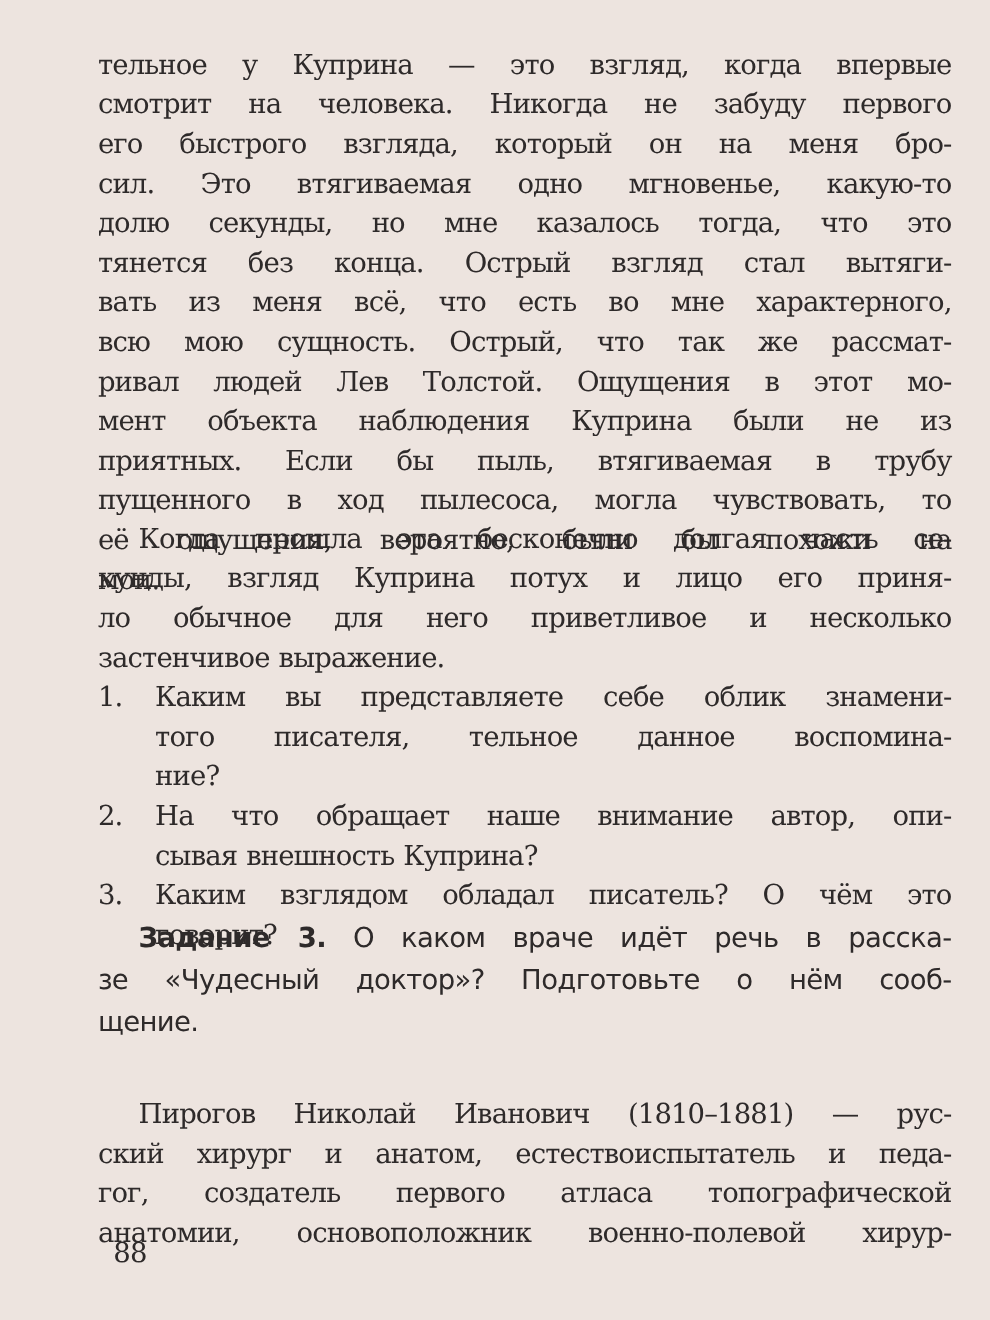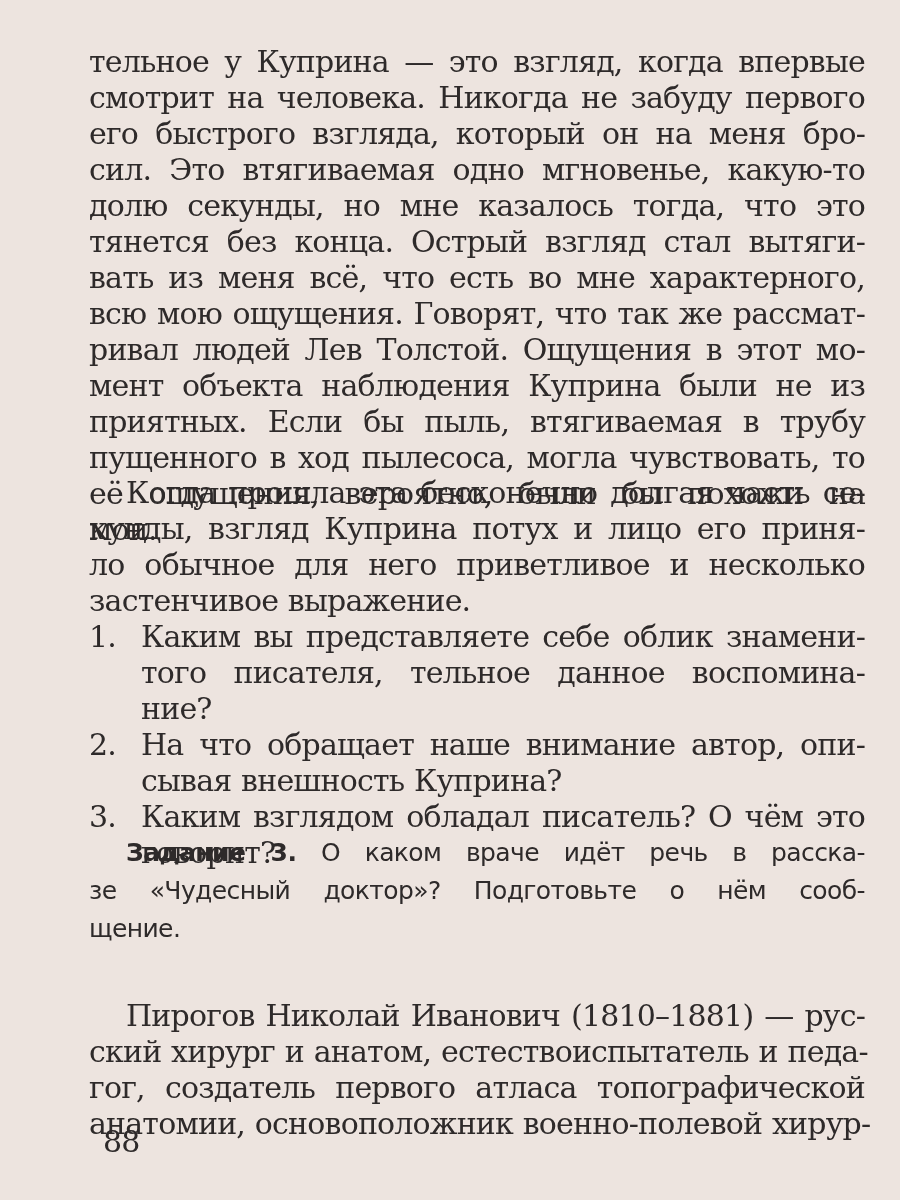--- a/index.html
+++ b/index.html
@@ -5,21 +5,21 @@
   html, body { margin: 0; padding: 0; }
   body {
     width: 900px; height: 1200px; overflow: hidden;
     background: #ede4df;
     color: #2e2a2a;
     font-family: "DejaVu Serif", "Liberation Serif", serif;
   }
   .page { position: relative; width: 900px; height: 1200px; }
   .serif {
     font-family: "DejaVu Serif", serif;
-    font-size: 30px;
+    font-size: 25px;
     letter-spacing: -0.8px;
     word-spacing: 1px;
   }
   .line {
     position: absolute;
     left: 89px;
     width: 776px;
     white-space: nowrap;
     text-align: justify;
     text-align-last: justify;
@@ -43,21 +43,21 @@
 <div class="page">
 
   <div>
     <div class="line serif" style="top:44px">тельное у Куприна — это взгляд, когда впервые</div>
     <div class="line serif" style="top:80px">смотрит на человека. Никогда не забуду первого</div>
     <div class="line serif" style="top:116px">его быстрого взгляда, который он на меня бро-</div>
     <div class="line serif" style="top:152px">сил. Это втягиваемая одно мгновенье, какую-то</div>
     <div class="line serif" style="top:188px">долю секунды, но мне казалось тогда, что это</div>
     <div class="line serif" style="top:224px">тянется без конца. Острый взгляд стал вытяги-</div>
     <div class="line serif" style="top:260px">вать из меня всё, что есть во мне характерного,</div>
-    <div class="line serif" style="top:296px">всю мою ощущения. Говорят, что так же рассмат-</div>
+    <div class="line serif" style="top:296px">всю мою сущность. Острый, что так же рассмат-</div>
     <div class="line serif" style="top:332px">ривал людей Лев Толстой. Ощущения в этот мо-</div>
     <div class="line serif" style="top:368px">мент объекта наблюдения Куприна были не из</div>
     <div class="line serif" style="top:404px">приятных. Если бы пыль, втягиваемая в трубу</div>
     <div class="line serif" style="top:440px">пущенного в ход пылесоса, могла чувствовать, то</div>
     <div class="line serif" style="top:476px">её ощущения, вероятно, были бы похожи на</div>
     <div class="line serif last" style="top:512px">мои.</div>
   </div>
 
   <div>
 

